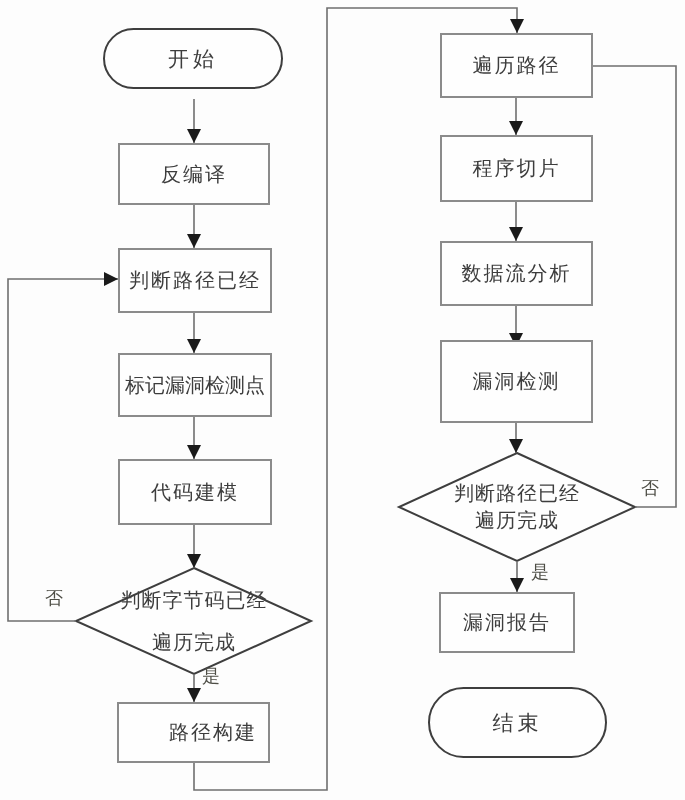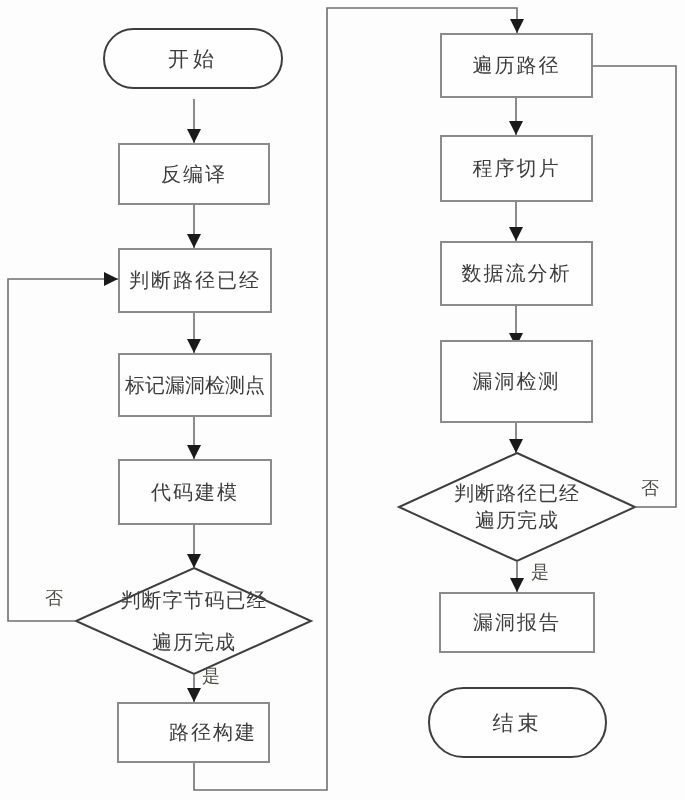--- a/index.html
+++ b/index.html
@@ -115,21 +115,21 @@
 
   <div class="rect-node" style="left:440px; top:241px; width:153px; height:65px;">数据流分析</div>
 
   <div class="rect-node" style="left:440px; top:340px; width:153px; height:83px;">漏洞检测</div>
 
   <div class="dtext" style="left:407px; top:478px; width:220px; height:58px;">
     <span>判断路径已经</span>
     <span>遍历完成</span>
   </div>
 
-  <div class="rect-node" style="left:439px; top:592px; width:156px; height:61px;">漏洞报告</div>
+  <div class="rect-node" style="left:439px; top:592px; width:136px; height:61px;">漏洞报告</div>
 
   <div class="oval-node" style="left:428px; top:687px; width:179px; height:71px;">结束</div>
 
   <div class="elabel" style="left:45px; top:586px;">否</div>
 
   <div class="elabel" style="left:202px; top:664px;">是</div>
 
   <div class="elabel" style="left:641px; top:476px;">否</div>
 
   <div class="elabel" style="left:531px; top:560px;">是</div>

